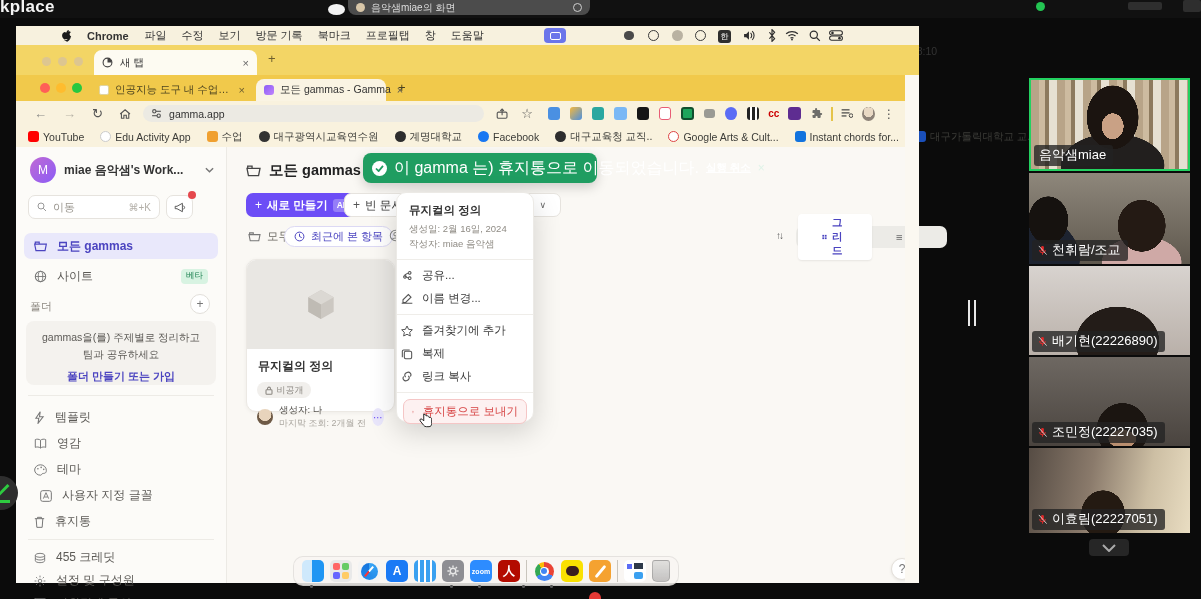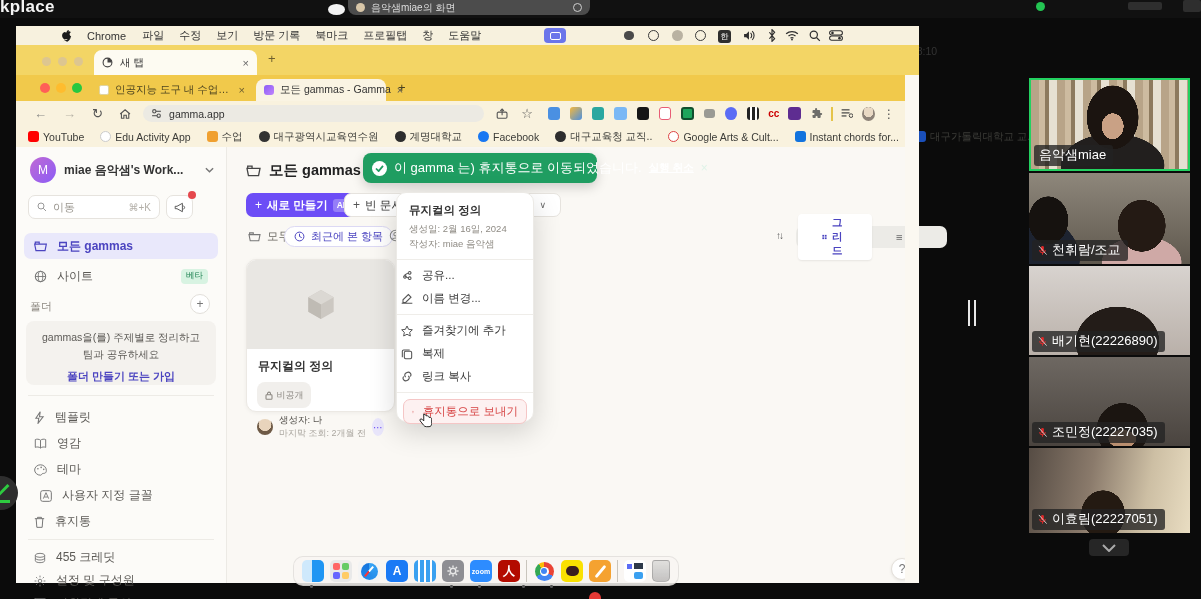--- a/index.html
+++ b/index.html
@@ -37,21 +37,21 @@
     <span class="ab" style="left:1183px;top:0;width:18px;height:12px;background:#2e2e2e;border-radius:2px"></span>
   </div>
 
   <div class="ab" style="left:16px;top:26px;width:903px;height:557px;background:#f6efdb">
 
     <div class="ab f" style="left:0;top:0;width:903px;height:19px;background:#f7f1de;padding:0 8px;gap:0">
       <svg width="11" height="13" viewBox="0 0 24 28" style="margin:0 14px 0 38px">
           <path fill="#1a1a1a" d="M16.5 2c.2 1.6-.5 3.1-1.4 4.2-1 1.1-2.5 2-4 1.9-.2-1.5.6-3.1 1.5-4.1C13.6 2.9 15.2 2.1 16.5 2zm4.4 19.3c-.8 1.8-1.2 2.6-2.2 4.2-1.4 2.2-3.5 5-6 5-2.2 0-2.8-1.5-5.8-1.5s-3.7 1.5-5.9 1.5" transform="scale(.9)"></path>
           <path fill="#1a1a1a" d="M12 7.5c1.3 0 2.6-.9 4.3-.9 1.5 0 3.8.7 5.2 2.7-4.6 2.5-3.8 8.9.8 10.6-.6 1.6-1 2.3-1.8 3.6-1.2 1.9-2.9 4.2-5 4.2-1.9 0-2.4-1.2-4.9-1.2s-3.1 1.2-5 1.2c-2.1 0-3.7-2.1-4.9-4C-2.5 18.3-.9 10 4.5 9c1.7-.3 3.4.9 4.6.9 1.1 0 2-.4 2.9-.4z" transform="translate(1 -1) scale(.85)"></path>
         </svg>
-      <span class="txt" style="font-weight:normal;margin-right:16px">Chrome</span>
+      <span class="txt" style="font-weight:bold;margin-right:16px">Chrome</span>
       <span class="txt" style="margin-right:15px">파일</span>
       <span class="txt" style="margin-right:15px">수정</span>
       <span class="txt" style="margin-right:15px">보기</span>
       <span class="txt" style="margin-right:15px">방문 기록</span>
       <span class="txt" style="margin-right:15px">북마크</span>
       <span class="txt" style="">프로필</span>
       <span class="txt" style="margin-right:15px">탭</span>
       <span class="txt" style="margin-right:15px">창</span>
       <span class="txt">도움말</span>
       <span class="ab f" style="left:528px;top:2px;width:22px;height:15px;background:#6b75ea;border-radius:4px;justify-content:center">
@@ -336,21 +336,21 @@
               </svg>
             <span class="txt" style="font-size:14.5px;font-weight:bold;color:#222">모든 gammas</span>
           </div>
 
           <div class="ab f" style="left:135px;top:6px;width:234px;height:30px;background:#1f9d61;border-radius:8px;padding:0 9px;gap:7px;box-shadow:0 4px 12px rgba(0,0,0,.18)">
             <span class="dot f" style="width:15px;height:15px;background:#fff;justify-content:center;flex:none">
                 <svg width="9" height="7" viewBox="0 0 10 8">
                   <path d="M1 4l3 3 5-6" fill="none" stroke="#1f9d61" stroke-width="2"></path>
                 </svg>
               </span>
-            <span style="color:#fff;font-size:13px;white-space:nowrap">이 gamma 는) 휴지통으로 이동되었습니다.</span>
+            <span style="color:#fff;font-size:16px;white-space:nowrap">이 gamma 는) 휴지통으로 이동되었습니다.</span>
             <span style="color:#fff;font-size:10.5px;font-weight:bold;text-decoration:underline;white-space:nowrap">실행 취소</span>
             <span style="margin-left:auto;color:#dff3e8;font-size:12px">×</span>
           </div>
 
           <div class="ab f" style="left:18px;top:46px;height:24px;background:#6c4df6;border-radius:7px;padding:0 9px;gap:5px">
             <span style="color:#fff;font-size:12px">+</span>
             <span style="color:#fff;font-size:11.5px;font-weight:bold">새로 만들기</span>
             <span style="background:rgba(255,255,255,.28);color:#fff;font-size:8.5px;font-weight:bold;padding:1.5px 4px;border-radius:3px">AI</span>
           </div>
           <div class="ab f" style="left:116px;top:46px;height:24px;width:62px;background:#fff;border:1px solid #e6e3de;border-radius:7px;padding:0 8px;gap:5px">
@@ -404,21 +404,21 @@
 
           <div class="ab" style="left:18px;top:112px;width:149px;height:153px;background:#fff;border:1px solid #ece9e4;border-radius:10px;box-shadow:0 1px 4px rgba(0,0,0,.05)">
             <div style="height:89px;background:#e9e7e3;border-radius:9px 9px 0 0;display:flex;align-items:center;justify-content:center">
               <svg width="38" height="38" viewBox="0 0 24 24">
                   <path fill="#ccc8c2" d="M12 2.5l8 4.6v9.2l-8 4.6-8-4.6V7.1z"></path>
                   <path fill="#dbd8d3" d="M12 2.5l8 4.6-8 4.6-8-4.6z"></path>
                   <path fill="#bfbbb4" d="M12 11.7v9.2l-8-4.6V7.1z"></path>
                 </svg>
             </div>
             <div class="txt" style="font-size:12px;font-weight:bold;margin:9px 0 0 11px">뮤지컬의 정의</div>
-            <div class="f" style="margin:7px 0 0 10px;height:26px;width:54px;background:#f1efec;border-radius:8px;justify-content:center;gap:4px">
+            <div class="f" style="margin:7px 0 0 10px;height:16px;width:54px;background:#f1efec;border-radius:8px;justify-content:center;gap:4px">
               <svg width="8" height="9" viewBox="0 0 10 12">
                   <rect x="1" y="5" width="8" height="6" rx="1" fill="none" stroke="#8a8680" stroke-width="1.4"></rect>
                   <path d="M3 5V3.5a2 2 0 0 1 4 0V5" fill="none" stroke="#8a8680" stroke-width="1.4"></path>
                 </svg>
               <span style="font-size:9px;color:#8a8680">비공개</span>
             </div>
             <div class="f" style="margin:6px 10px 0 10px;gap:6px">
               <span class="dot" style="width:16px;height:16px;background:radial-gradient(circle at 50% 35%,#e8d4bc 48%,#6e5a46 50%);flex:none"></span>
               <span>
                 <span class="txt" style="display:block;font-size:9.5px;color:#55524d">생성자: 나</span>

